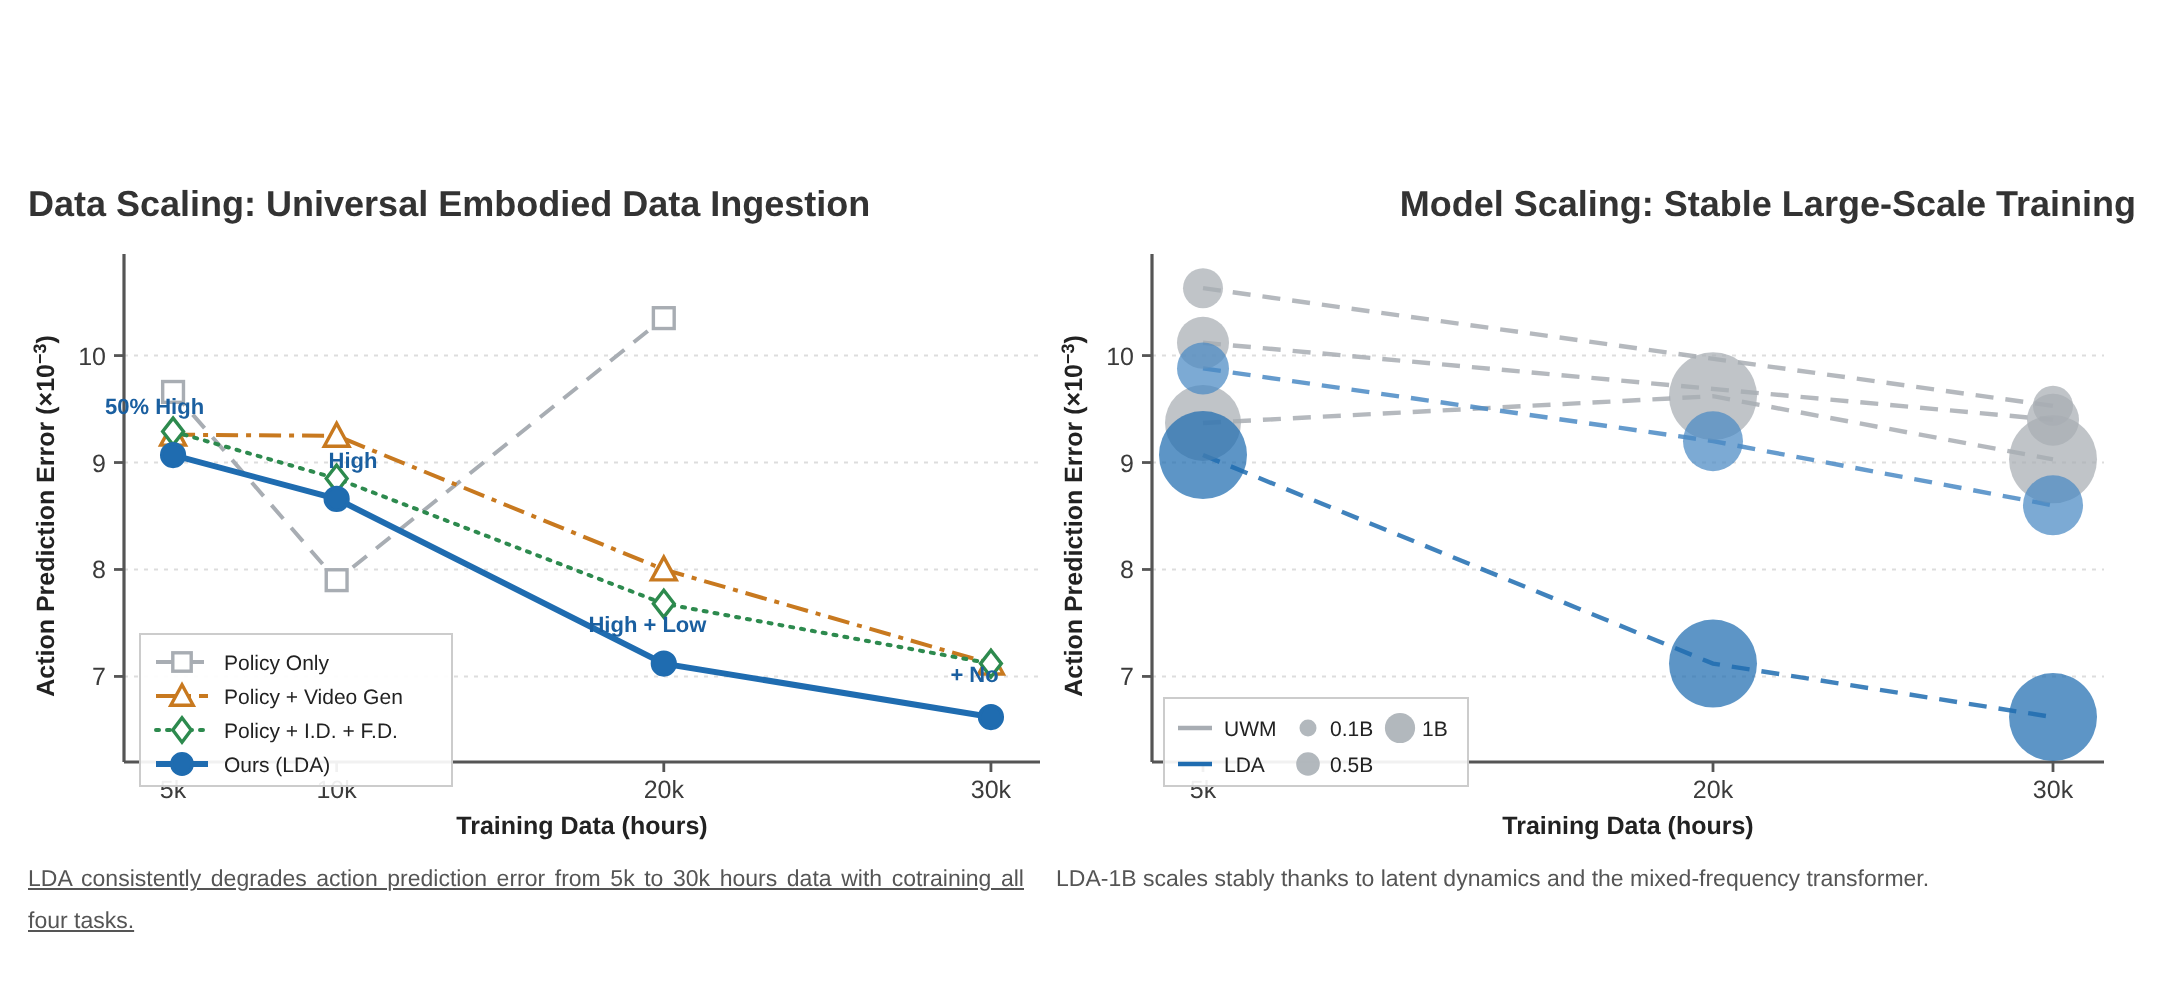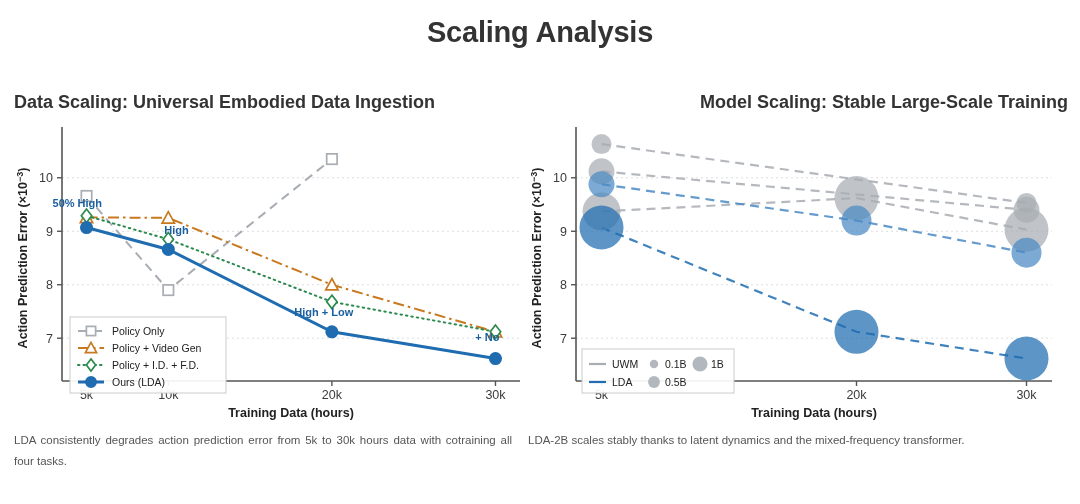--- a/index.html
+++ b/index.html
@@ -29,34 +29,33 @@
   }
 
   .plot-wrap { position: relative; width: 100%; height: 300px; }
   .plot-wrap svg { display: block; }
 
   .caption {
     position: absolute; top: 430px;
     font-size: 11.5px; color: #555555; line-height: 1.85;
     text-align: justify;
   }
-  .caption-left  { left: 14px;  width: 498px; }
+  .caption-left  { left: 14px;  width: 498px; text-decoration: underline; }
   .caption-right { left: 528px; width: 498px; }
 
   text { font-family: "Liberation Sans", sans-serif; }
   .tick-lbl { font-size: 12.5px; fill: #3b3b3b; }
   .axis-lbl { font-size: 12.5px; font-weight: bold; fill: #222222; }
   .annot    { font-size: 11px; font-weight: bold; fill: #1a5fa0; }
   .leg-lbl  { font-size: 10.5px; fill: #222222; }
 </style>
 </head>
 <body>
 <div id="root">
 
-<div class="main-title">Scaling Analysis</div>
 
 <div class="panel panel-left">
   <div class="panel-title">Data Scaling: Universal Embodied Data Ingestion</div>
   <div class="plot-wrap">
     <svg id="svg-left" width="520" height="300" viewBox="0 0 520 300">
           <line x1="48" y1="217.2173913043478" x2="506" y2="217.2173913043478" stroke="#dddddd" stroke-width="1" stroke-dasharray="2,3"></line>
           <line x1="48" y1="163.73913043478262" x2="506" y2="163.73913043478262" stroke="#dddddd" stroke-width="1" stroke-dasharray="2,3"></line>
           <line x1="48" y1="110.26086956521742" x2="506" y2="110.26086956521742" stroke="#dddddd" stroke-width="1" stroke-dasharray="2,3"></line>
           <line x1="48" y1="56.78260869565221" x2="506" y2="56.78260869565221" stroke="#dddddd" stroke-width="1" stroke-dasharray="2,3"></line>
           <line x1="48" y1="6" x2="48" y2="260" stroke="#555555" stroke-width="1.6"></line>
@@ -180,15 +179,15 @@
             <circle cx="126" cy="261" r="5.9" fill="#aab0b6" fill-opacity="0.9"></circle>
             <text x="137" y="265" class="leg-lbl">0.5B</text>
             <circle cx="172" cy="243" r="7.550000000000001" fill="#aab0b6" fill-opacity="0.9"></circle>
             <text x="183" y="247" class="leg-lbl">1B</text>
           </g>
         </svg>
   </div>
 </div>
 
 <div class="caption caption-left">LDA consistently degrades action prediction error from 5k to 30k hours data with cotraining all four tasks.</div>
-<div class="caption caption-right">LDA-2B scales stably thanks to latent dynamics and the mixed-frequency transformer.</div>
+<div class="caption caption-right">LDA-1B scales stably thanks to latent dynamics and the mixed-frequency transformer.</div>
 
 </div>
 
 </body></html>

